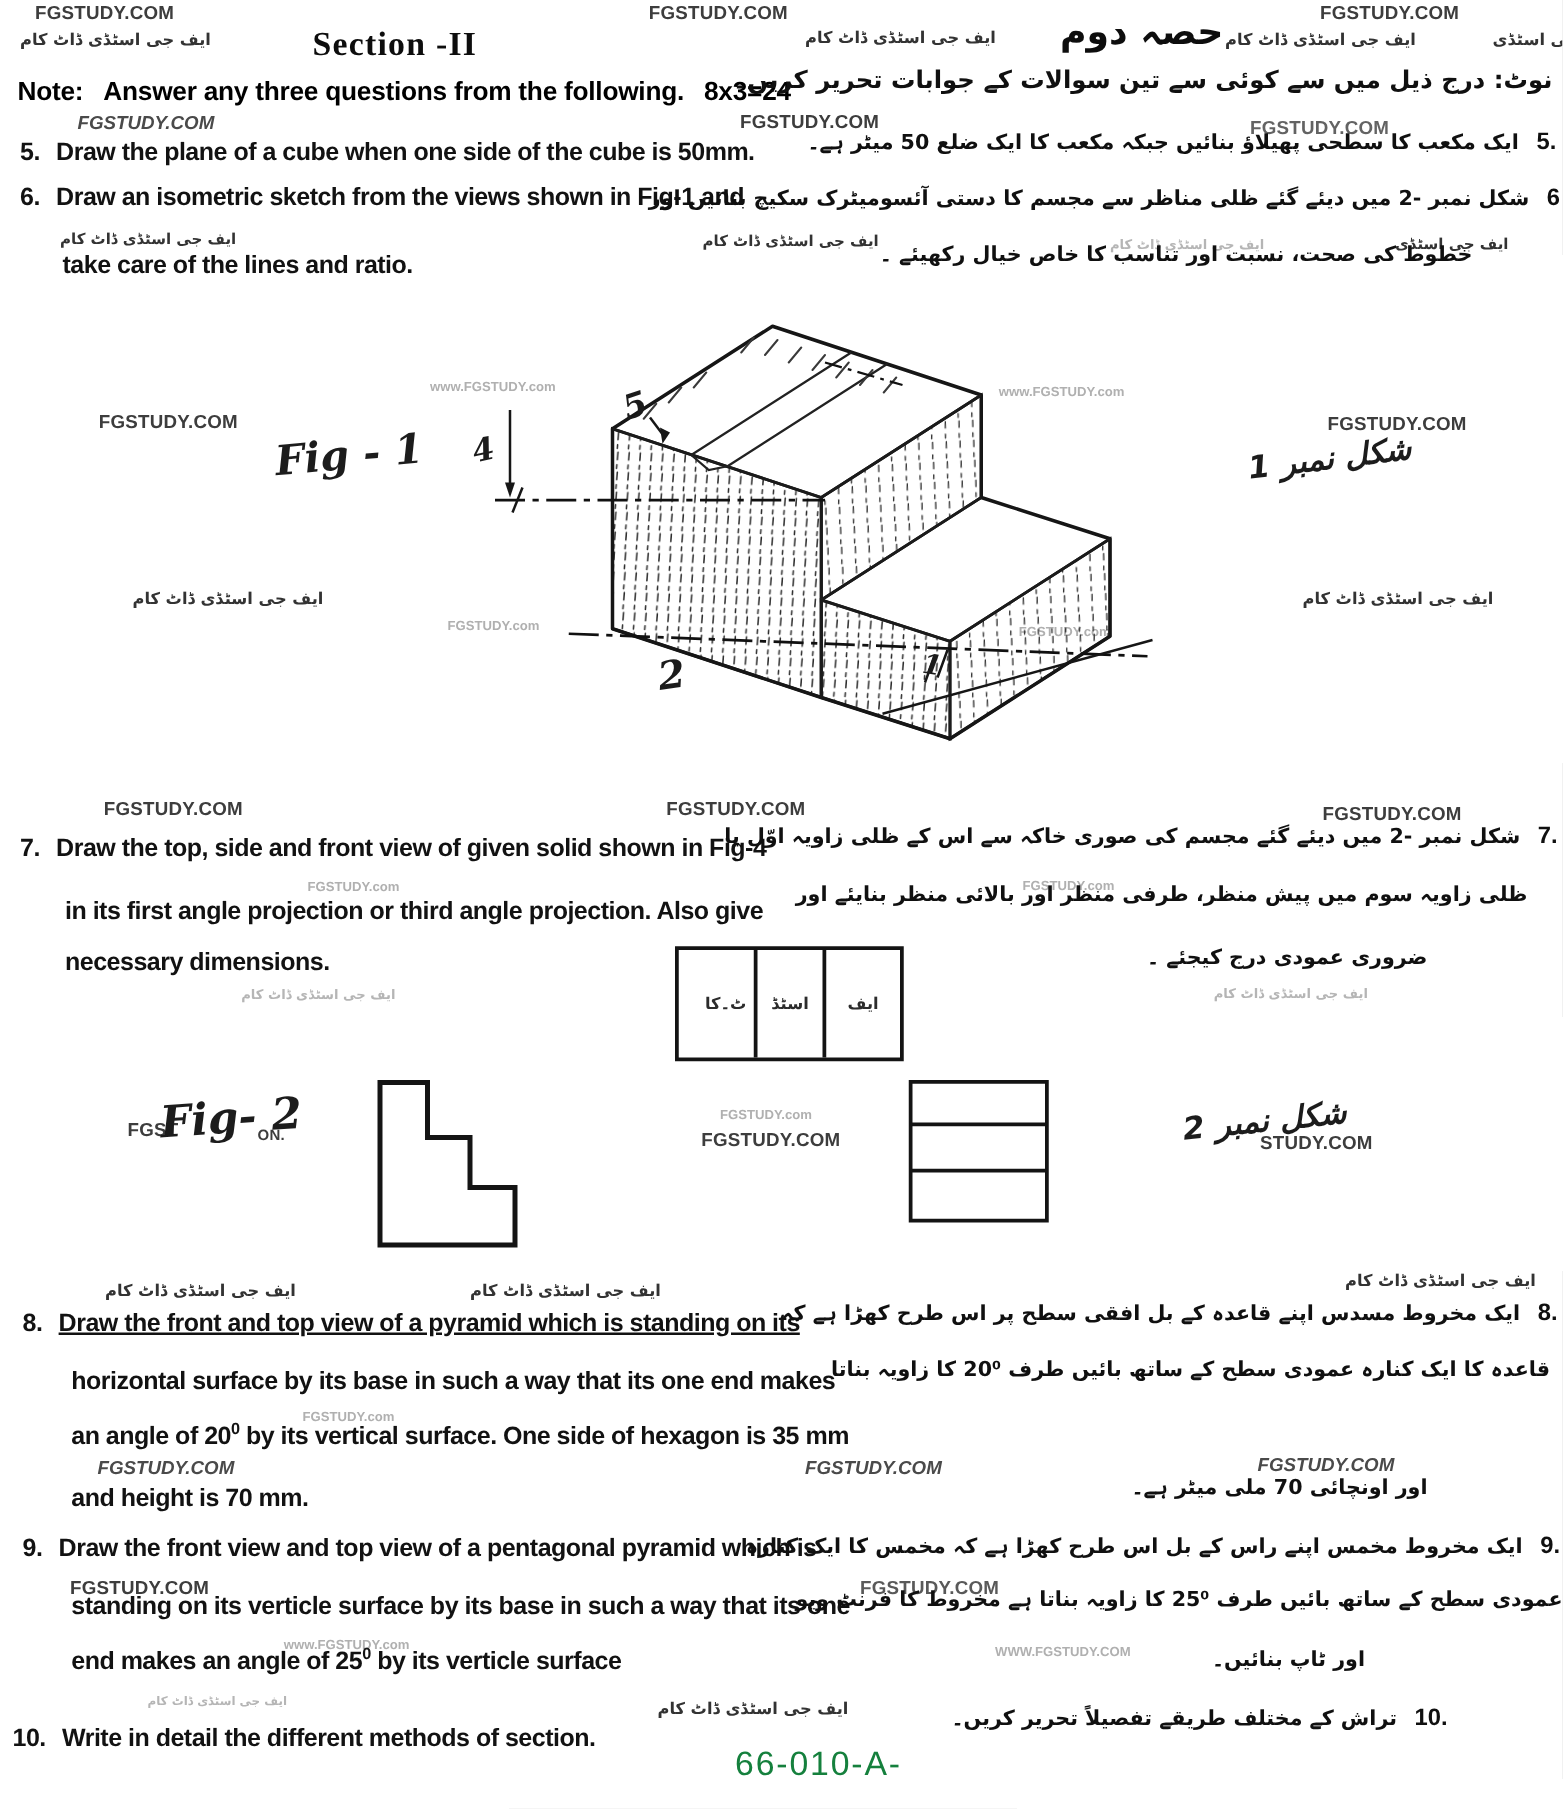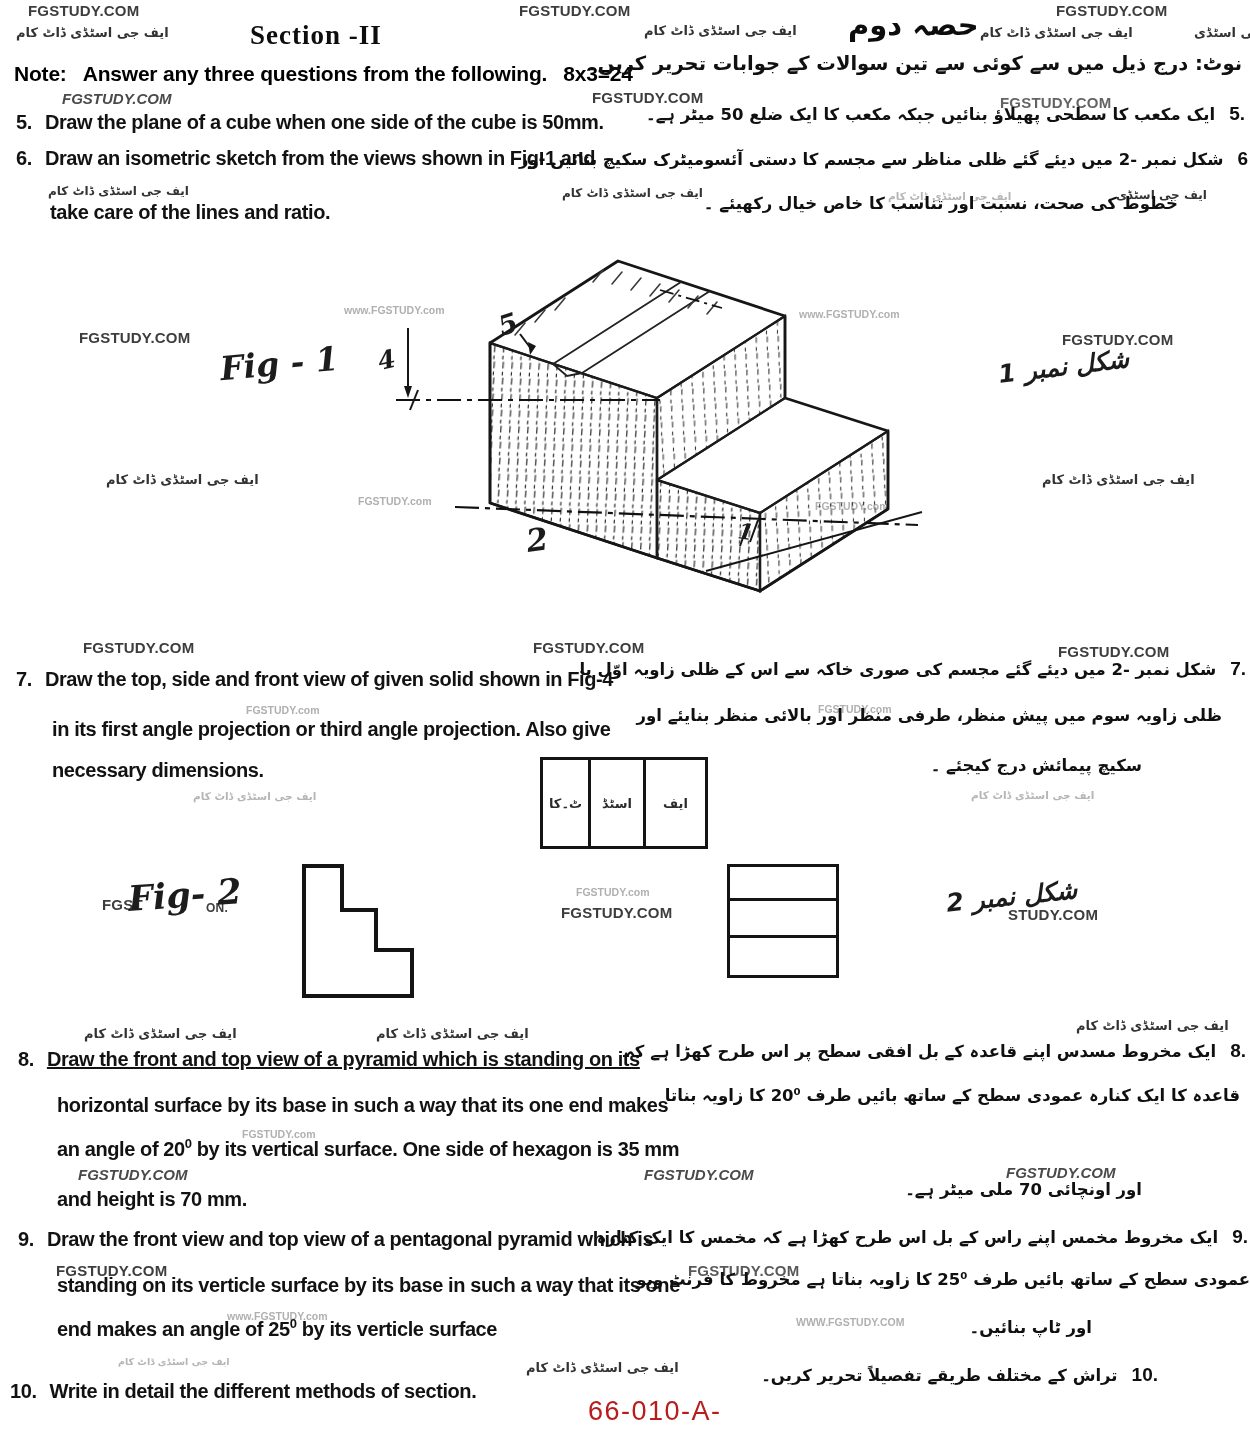--- a/index.html
+++ b/index.html
@@ -28,25 +28,25 @@
   .wm-uf{direction:rtl;font-family:"DejaVu Sans",sans-serif;font-weight:700;font-size:10.5px;color:#b5b5b5;white-space:nowrap;}
   .sm{font-size:12px;}
   .tiny{font-size:9.5px;}
   
   .hand{font-family:"DejaVu Serif",serif;font-style:italic;font-weight:700;color:#1c1c1c;}
   .hand-ur{direction:rtl;font-family:"DejaVu Sans",sans-serif;font-style:italic;font-weight:700;color:#1c1c1c;font-size:25px;white-space:nowrap;}
   
   .bands{width:106px;height:108px;border:3.5px solid #141414;position:relative;background:#fff;}
   .band-div{position:absolute;left:-1px;right:-1px;height:3px;background:#141414;}
   
-  .cells-box{display:flex;width:162px;height:86px;border:3px solid #141414;background:#fff;}
+  .cells-box{display:flex;width:162px;height:86px;border:3px solid #141414;background:#fff;padding-left:15px;}
   .cells-box .cell{display:flex;align-items:center;justify-content:center;
       font-family:"DejaVu Sans",sans-serif;font-weight:700;font-size:13px;color:#2c2c2c;direction:rtl;}
   .cells-box .cell + .cell{border-left:3px solid #141414;}
-  .footer-code{font-size:27px;letter-spacing:1.5px;font-weight:400;color:#b91c1c;white-space:nowrap;}
+  .footer-code{font-size:27px;letter-spacing:1.5px;font-weight:400;color:#15803d;white-space:nowrap;}
   svg text{font-family:"DejaVu Serif",serif;font-style:italic;font-weight:700;fill:#1b1b1b;}
 </style>
 </head>
 <body>
 
 <div class="pg">
 
   <span class="abs wm-b" style="left:28px;top:2px;">FGSTUDY.COM</span>
   <span class="abs wm-b" style="left:519px;top:2px;">FGSTUDY.COM</span>
   <span class="abs wm-b" style="left:1056px;top:2px;">FGSTUDY.COM</span>
@@ -152,21 +152,21 @@
     <text x="20" y="142" font-size="25" transform="rotate(-12 20 142)">4</text>
     <text x="168" y="324" font-size="31" transform="rotate(-8 168 324)">2</text>
     <text x="377" y="310" font-size="22" transform="rotate(9 377 310)">1</text>
   </svg>
 
   <div class="abs en-line" style="left:16px;top:668px;"><span class="qno">7.</span><span>Draw the top, side and front view of given solid shown in Fig-4</span></div>
   <div class="abs en-line" style="left:52px;top:718px;"><span>in its first angle projection or third angle projection. Also give</span></div>
   <div class="abs en-line" style="left:52px;top:759px;"><span>necessary dimensions.</span></div>
   <div class="abs ur ur-q" style="right:4px;top:658px;"><span class="uno">7.</span><span>شکل نمبر -2 میں دیئے گئے مجسم کی صوری خاکہ سے اس کے ظلی زاویہ اوّل یا</span></div>
   <div class="abs ur ur-q" style="right:28px;top:706px;">ظلی زاویہ سوم میں پیش منظر، طرفی منظر اور بالائی منظر بنایئے اور</div>
-  <div class="abs ur ur-q" style="right:108px;top:756px;">سکیچ پیمائش درج کیجئے ۔</div>
+  <div class="abs ur ur-q" style="right:108px;top:756px;">ضروری عمودی درج کیجئے ۔</div>
 
   <div class="abs cells-box" style="left:540px;top:757px;">
     <div class="cell" style="flex:0 0 45px;">ٹ۔کا</div>
     <div class="cell" style="flex:0 0 52px;">اسٹڈ</div>
     <div class="cell" style="flex:1 1 auto;">ایف</div>
   </div>
 
   <div class="abs hand" style="left:128px;top:874px;font-size:35px;transform:rotate(-4deg);">Fig- 2</div>
   <svg class="abs" style="left:300px;top:862px;" width="118" height="140" viewBox="0 0 118 140">
     <path d="M4,4 L42,4 L42,48 L76,48 L76,88 L112,88 L112,134 L4,134 Z" fill="#ffffff" stroke="#141414" stroke-width="4" stroke-linejoin="miter"></path>

